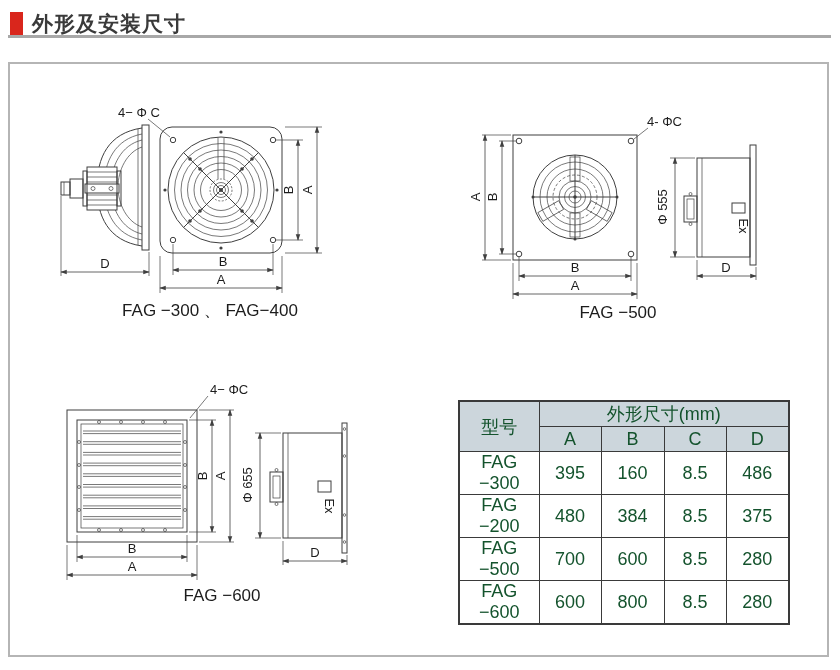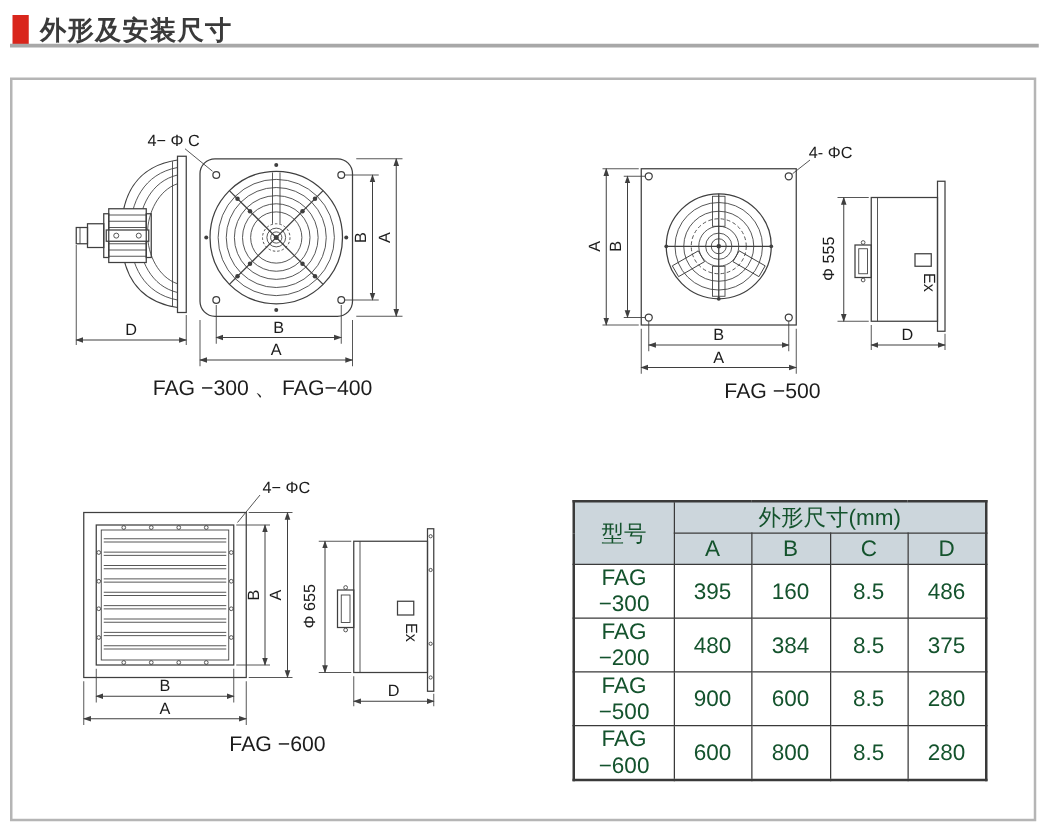--- a/index.html
+++ b/index.html
@@ -386,21 +386,21 @@
       </tr>
       <tr class="dr">
         <td>FAG −200</td>
         <td>480</td>
         <td>384</td>
         <td>8.5</td>
         <td>375</td>
       </tr>
       <tr class="dr">
         <td>FAG −500</td>
-        <td>900</td>
+        <td>700</td>
         <td>600</td>
         <td>8.5</td>
         <td>280</td>
       </tr>
       <tr class="dr">
         <td>FAG −600</td>
         <td>600</td>
         <td>800</td>
         <td>8.5</td>
         <td>280</td>

